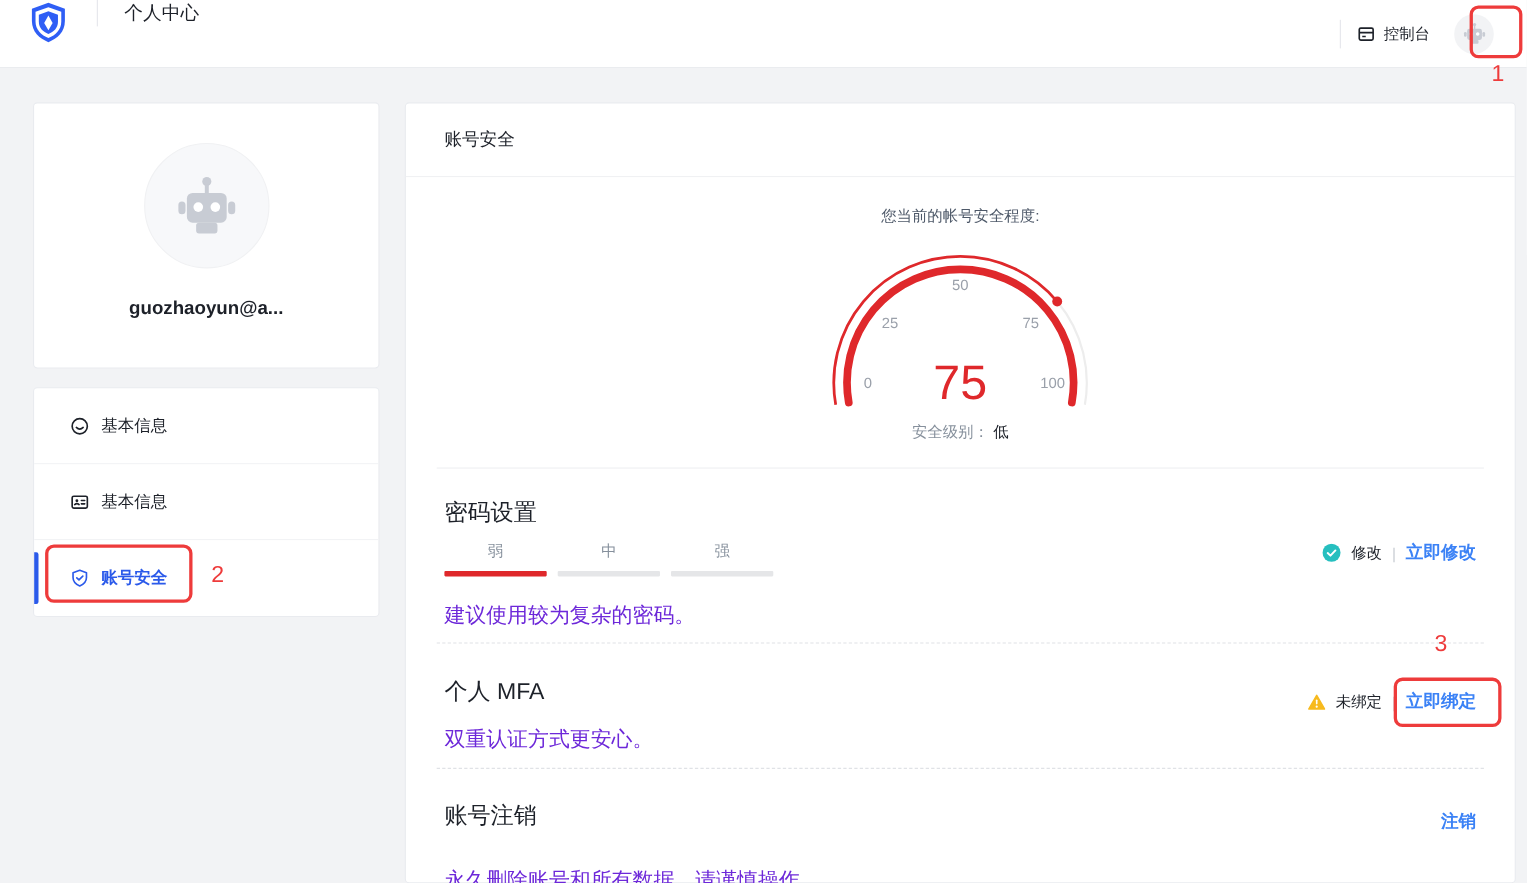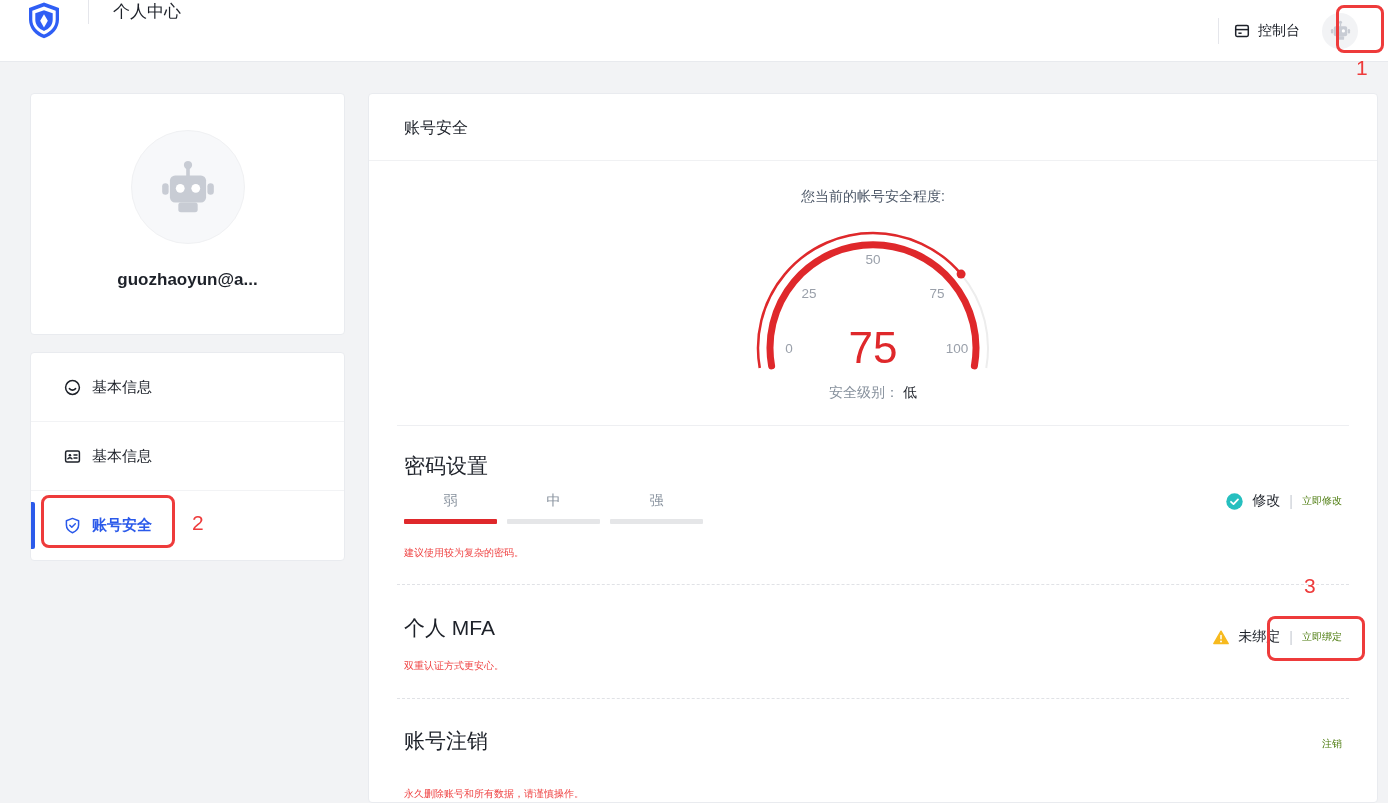--- a/index.html
+++ b/index.html
@@ -35,30 +35,30 @@
   .main-header{position:absolute;left:0;top:0;right:0;height:67px;line-height:67px;padding-left:35px;font-size:16px;color:#1d2129;border-bottom:1px solid #f0f1f3;}
   .gauge-title{position:absolute;top:94px;left:0;right:0;text-align:center;font-size:14px;color:#4e5969;}
   .gauge-wrap{position:absolute;top:132px;left:0;right:0;display:flex;justify-content:center;}
   .gauge-level{position:absolute;top:290px;left:0;right:0;text-align:center;font-size:14px;font-family:Liberation Mono, monospace;}
   .gauge-level .lbl{color:#86909c;}
   .gauge-level .val{color:#1d2129;margin-left:4px;}
   .divider{position:absolute;left:28px;right:28px;height:0;border-top:1px solid #eeeff2;}
   .divider.dashed{border-top:1px dashed #e0e2e6;}
   .section{position:absolute;left:35px;right:35px;}
   .sec-title{font-size:21px;color:#1d2129;}
-  .sec-desc{font-size:10px;color:#ef4444;}
+  .sec-desc{font-size:19px;color:#6d28d9;}
   
   .pw-bars{display:flex;gap:10px;margin-top:12px;}
   .bar-group{width:93px;text-align:center;}
   .bar-label{font-size:14px;color:#86909c;margin-bottom:9px;}
   .bar{height:5px;background:#e5e6e8;border-radius:1px;}
   .bar.active{background:#df282b;}
   .right-controls{position:absolute;display:flex;align-items:center;gap:9px;font-size:14px;}
   .rc-sep{color:#c9cdd4;}
-  .link{color:#4d7c0f;text-decoration:none;font-size:10px;cursor:pointer;}
+  .link{color:#3b82f6;text-decoration:none;font-size:16px;cursor:pointer;font-weight:bold;}
   .status-text{color:#1d2129;}
   
   .anno-box{position:absolute;border:3px solid #ee3b3b;border-radius:8px;pointer-events:none;z-index:9;}
   .anno-num{position:absolute;color:#ee3b3b;font-size:21px;z-index:9;}
 </style>
 </head>
 <body>
 
 <svg width="0" height="0" style="position:absolute">
   <symbol id="robot" viewBox="0 0 48 48">

